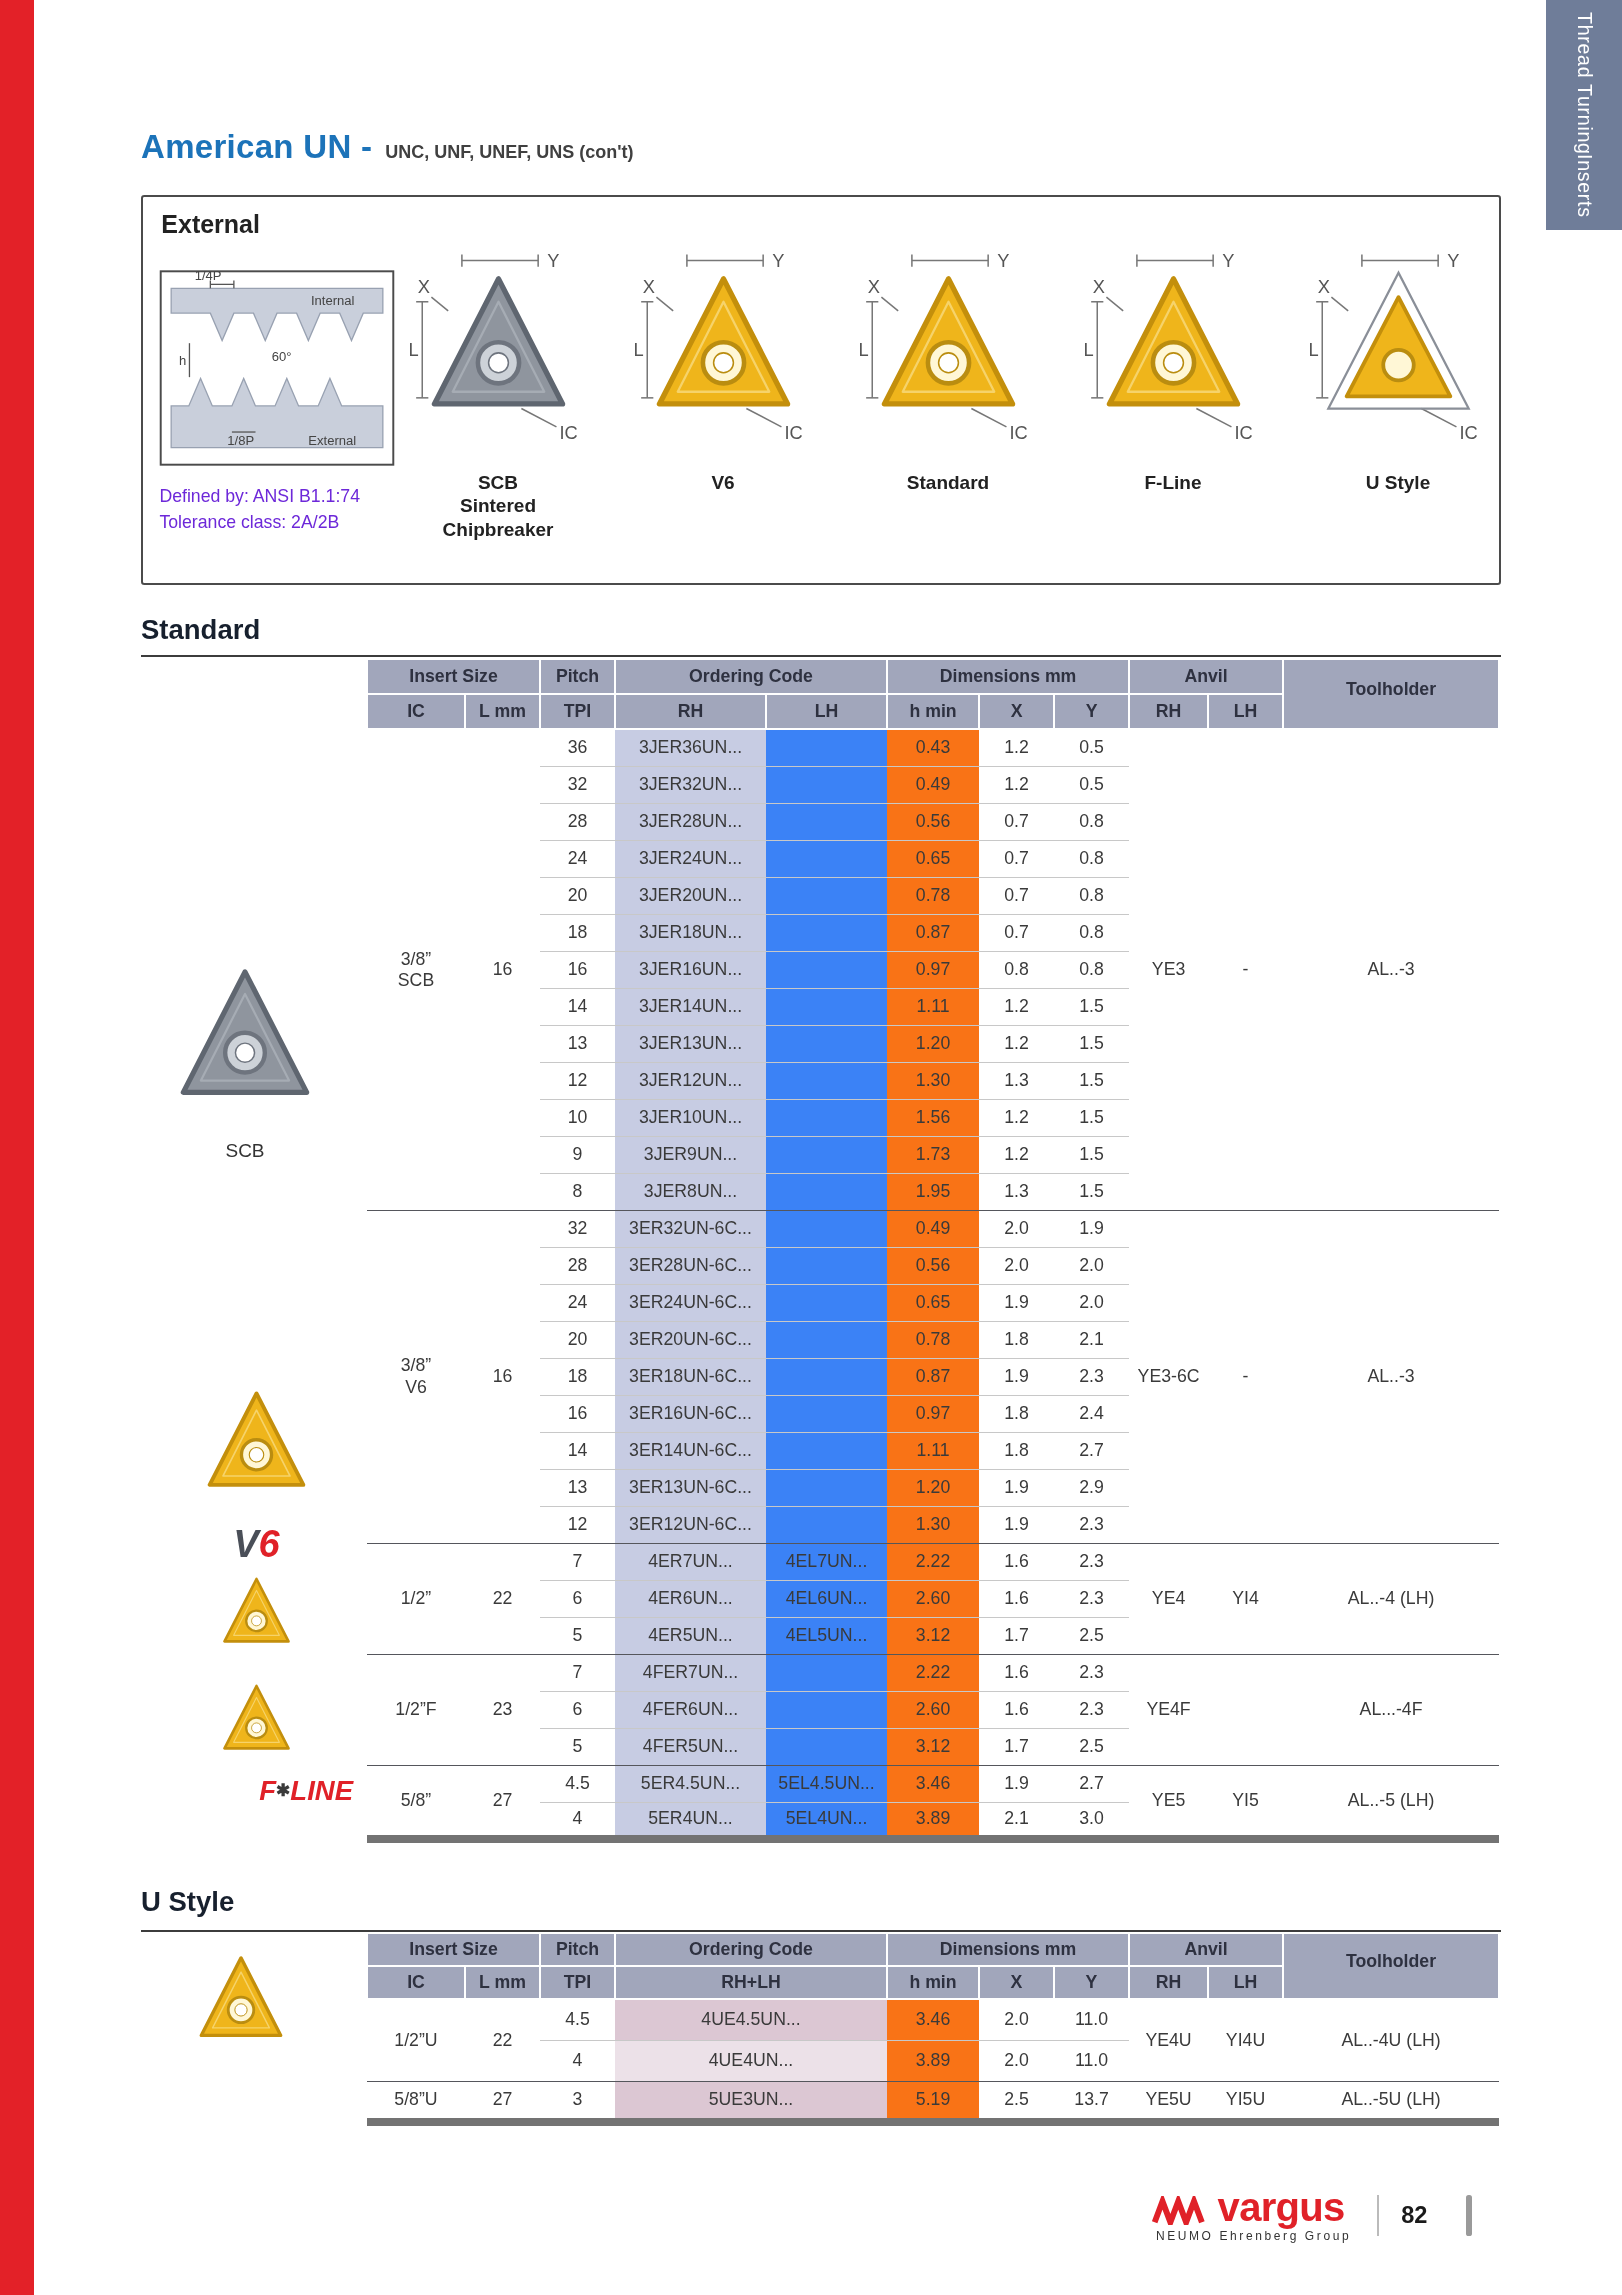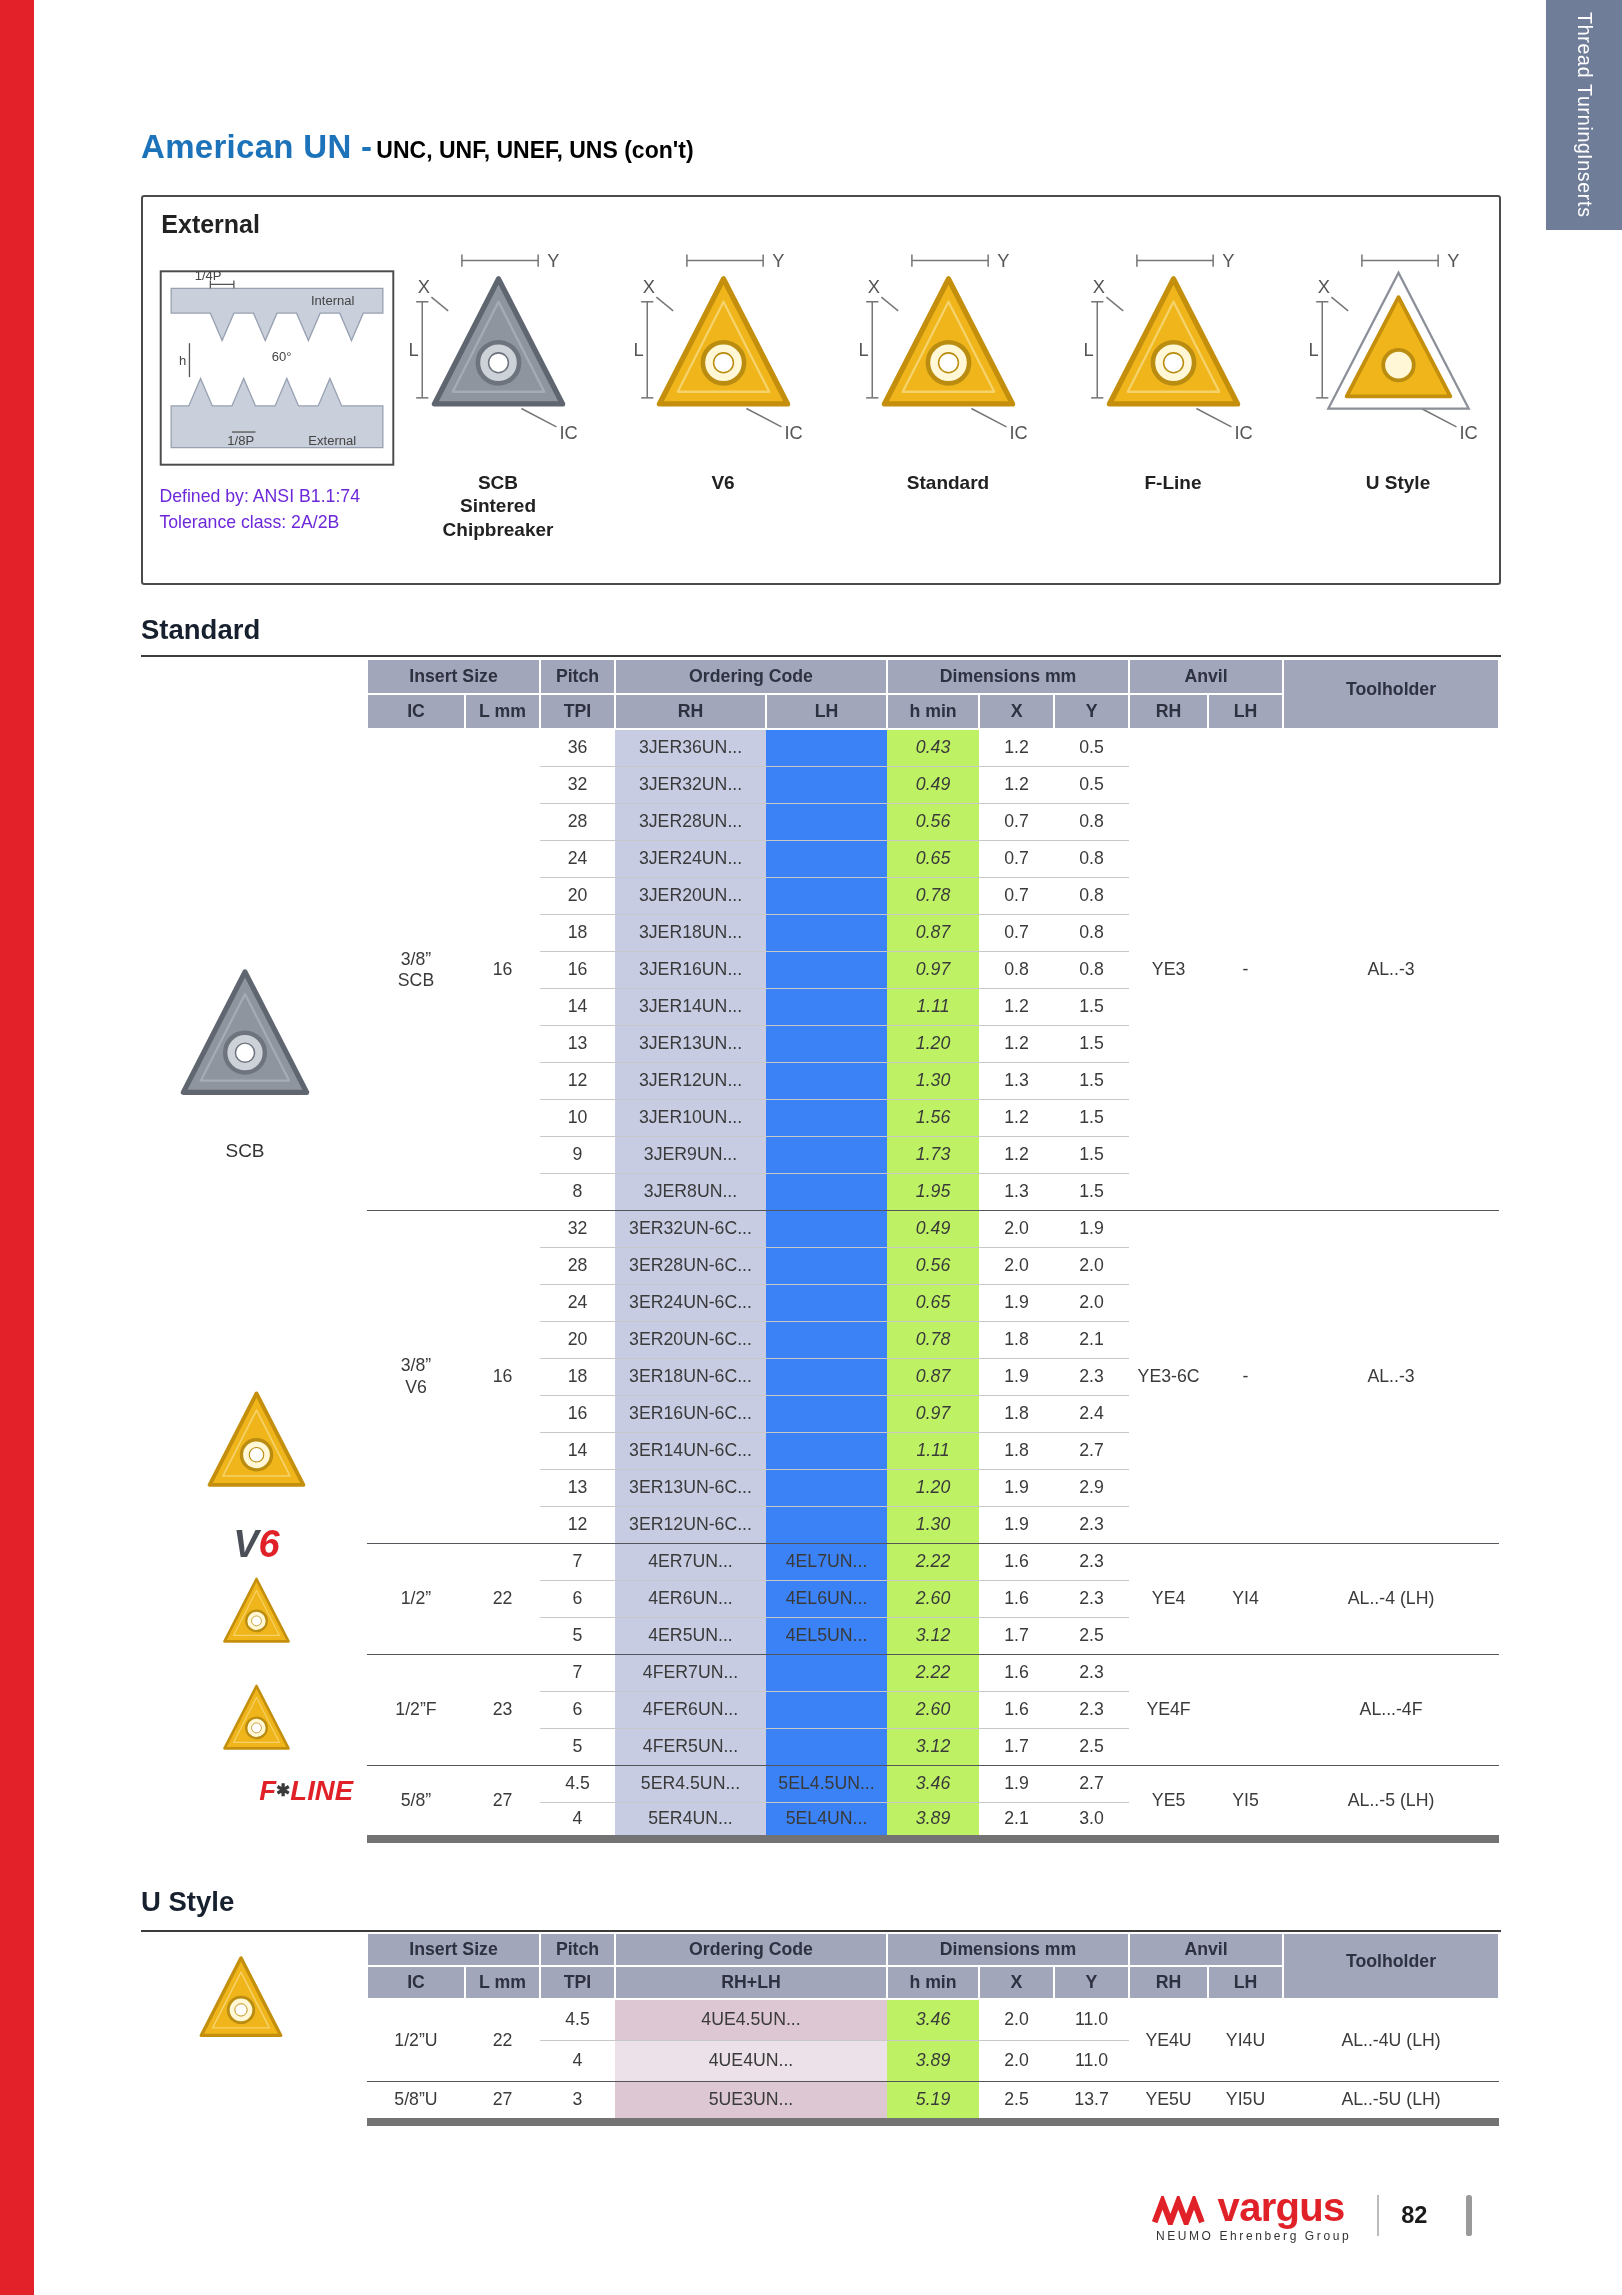--- a/index.html
+++ b/index.html
@@ -12,21 +12,21 @@
   .side-tab {
     position:absolute; right:0; top:0; width:77px; height:230px; background:#6f7d99;
     color:#fff; display:flex; align-items:center; justify-content:center;
     writing-mode:vertical-rl; text-orientation:mixed; font-size:19.6px; line-height:1.6;
     text-align:center; letter-spacing:0.7px;
   }
   .side-tab span { display:block; }
 
   .title { position:absolute; left:141px; top:128px; white-space:nowrap; }
   .title .main { color:#1c73b9; font-size:33px; font-weight:bold; letter-spacing:0.3px; }
-  .title .sub  { color:#000000; font-size:23px; font-weight:bold; margin-left:4px; }
+  .title .sub  { color:#404040; font-size:18px; font-weight:bold; margin-left:13px; }
 
   .external-box {
     position:absolute; left:141px; top:195px; width:1360px; height:390px;
     border:2px solid #4b4b4b; border-radius:3.3px;
   }
   .ext-heading { position:absolute; left:18.3px; top:13px; font-size:25px; font-weight:bold; color:#222; }
   .profile-fig { position:absolute; left:16.4px; top:73px; width:236px; height:196px; }
   .profile-fig svg { width:100%; height:100%; }
   .defined { position:absolute; left:16.4px; top:287px; font-size:17.7px; color:#6d28d9; line-height:1.45; }
   .ext-figs {
@@ -54,21 +54,21 @@
   .th-tool { vertical-align:bottom; padding-bottom:8.5px; }
   .tbl td { font-size:17.7px; color:#3a3a3a; text-align:center; vertical-align:middle; }
   .std tbody tr { height:37px; }
   .ust tbody tr { height:41px; }
   .tbl tbody td { border-top:0.7px solid #c8c8c8; }
   .tbl tbody tr:first-child td { border-top:none; }
   .tbl tbody tr.group-start td { border-top:1.6px solid #55565c; }
   .c-ic { white-space:pre-line; line-height:1.2; }
   .c-rh  { background:#c7cce3; }
   .c-lh  { background:#3b82f6; }
-  .c-h   { background:#bef264;font-style:italic; }
+  .c-h   { background:#f97316; }
   .c-code { background:#dcc7d3; }
   .c-code.alt { background:#ece1e8; }
 
   .side-fig { position:absolute; }
   .side-fig svg { width:100%; height:100%; }
   .side-label { position:absolute; text-align:center; font-size:19px; color:#333; }
   .v6-logo { position:absolute; text-align:center; font-size:38px; font-weight:bold; font-style:italic; }
   .v6-logo .v { color:#4a4f58; }
   .v6-logo .six { color:#e02128; }
   .fline-logo { position:absolute; text-align:right; font-size:27.5px; font-weight:bold; font-style:italic; color:#e02128; white-space:nowrap; }

